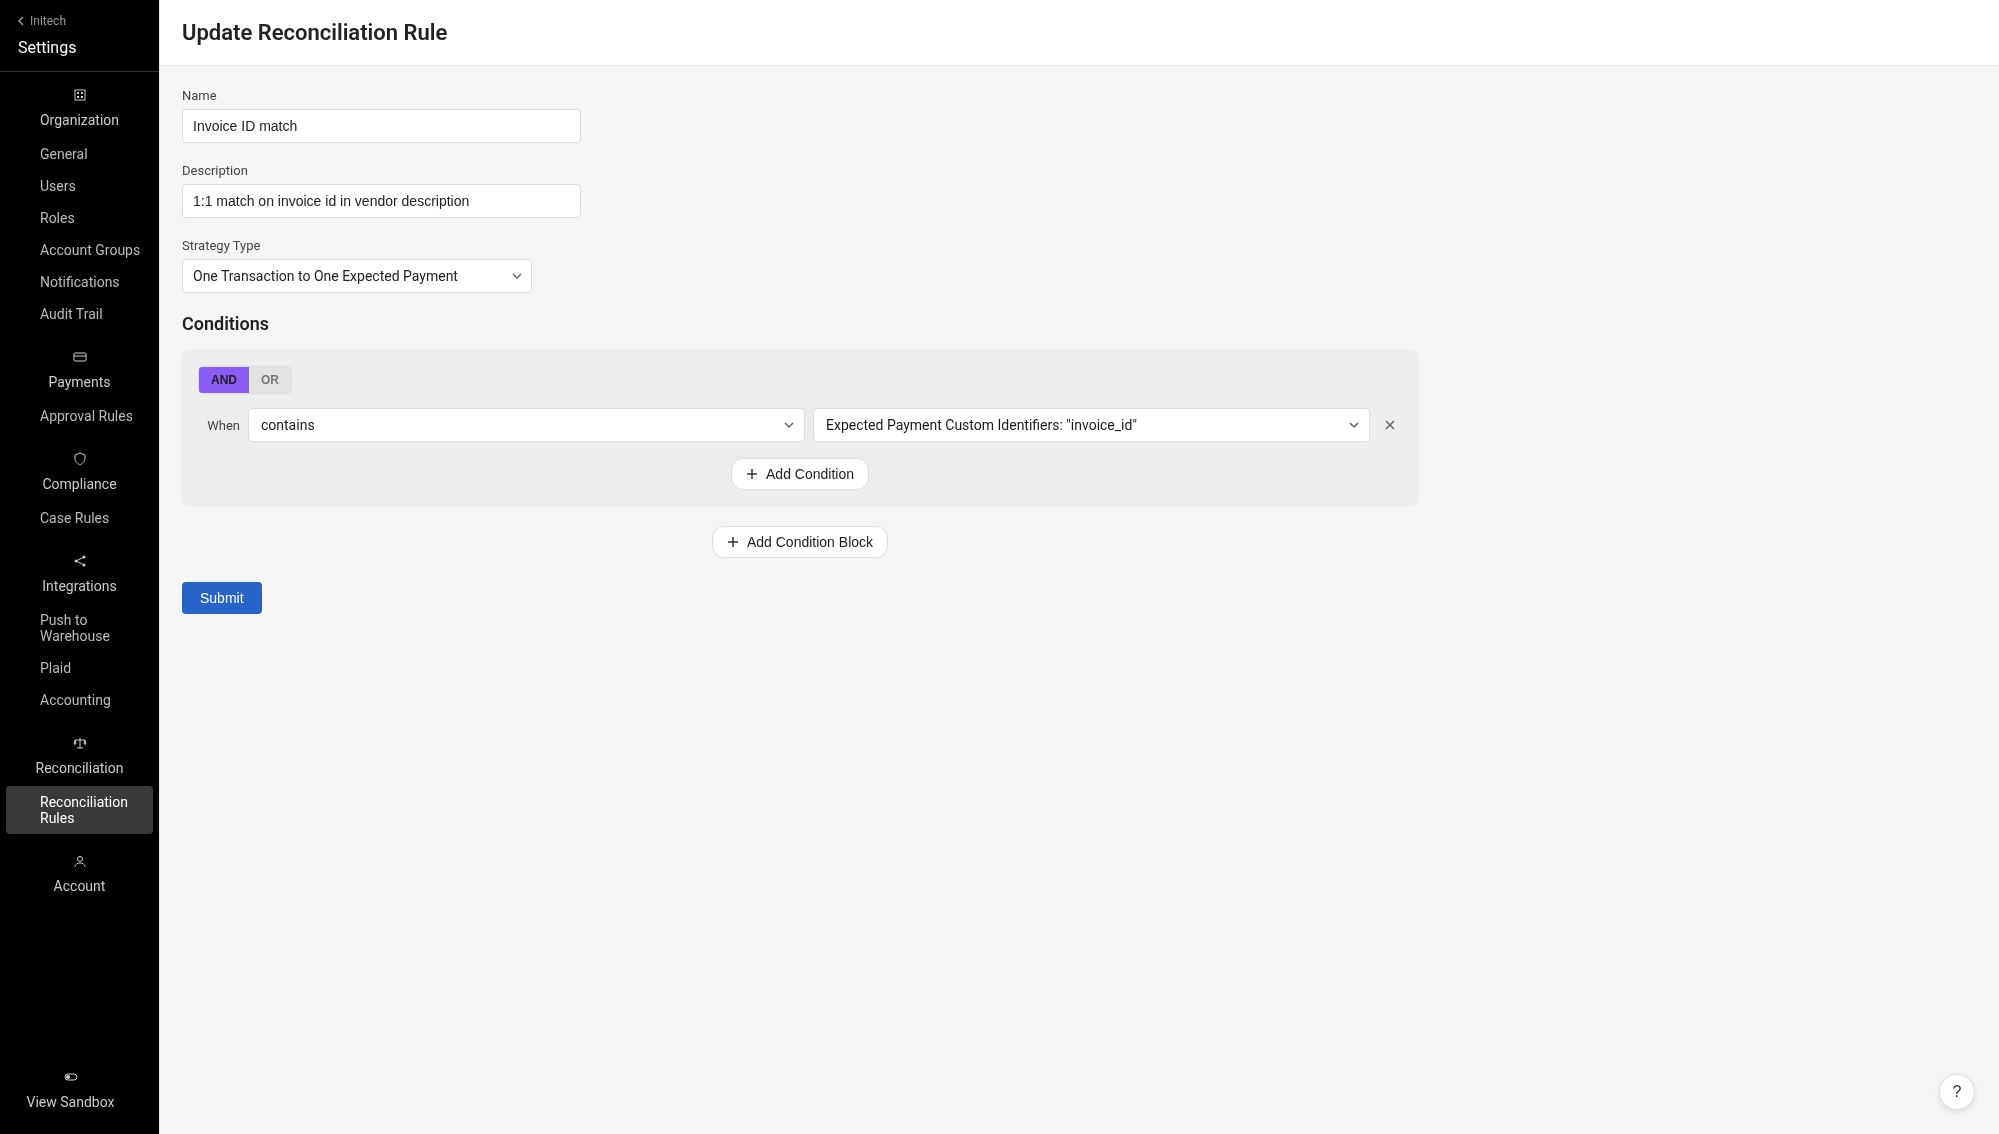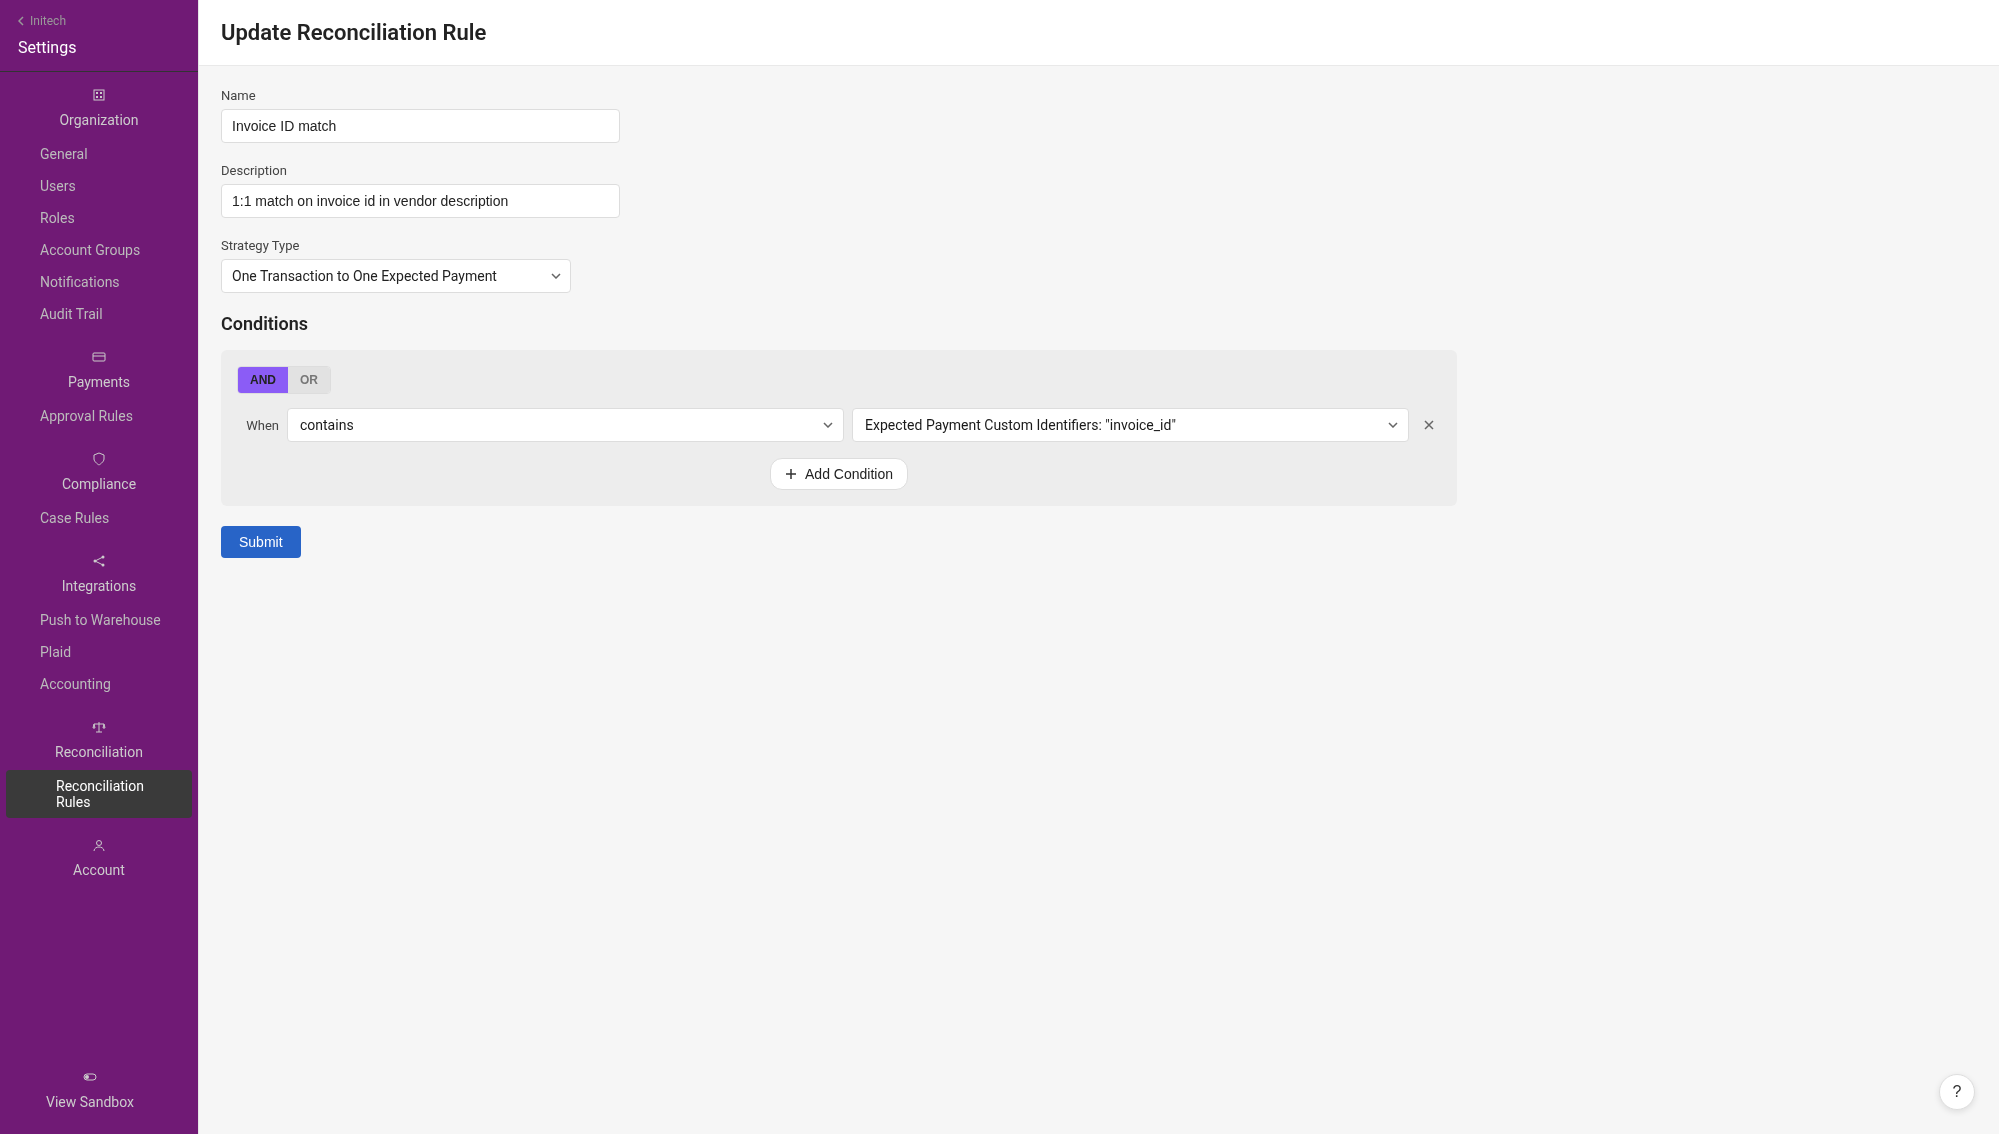--- a/index.html
+++ b/index.html
@@ -8,22 +8,22 @@
       display: flex;
       height: 100vh;
       width: 100vw;
       overflow: hidden;
       font-size: 14px;
       color: #1a1a1a;
     }
     
     
     .sidebar {
-      width: 198px;
-      background: #701a75;
+      width: 159px;
+      background: #000000;
       color: #fff;
       display: flex;
       flex-direction: column;
       flex-shrink: 0;
     }
     .sidebar-header {
       padding: 10px 18px 0 18px;
     }
     .breadcrumb-back {
       display: flex;
@@ -64,21 +64,21 @@
       padding: 8px 18px 8px 40px;
       color: #bbb;
       font-size: 14px;
       cursor: pointer;
     }
     .nav-item.active {
       background: #3a3a3a;
       color: #fff;
       border-radius: 4px;
       margin: 0 6px;
-      padding-left: 50px;
+      padding-left: 34px;
     }
     .sidebar-footer {
       padding: 14px 18px;
     }
     .sidebar-footer .nav-section-header { padding-left: 0; }
     
     
     .main {
       flex: 1;
       background: #f6f6f6;
@@ -430,19 +430,29 @@
           <span>
             <svg width="12" height="12" viewBox="0 0 12 12">
                 <path d="M6 1 V11 M1 6 H11" stroke="#333" stroke-width="1.5"></path>
               </svg>
           </span>
           <span>Add Condition</span>
         </button>
       </div>
     </div>
     
+    <div class="add-btn-center" style="margin-bottom:24px">
+      <button class="add-btn">
+        <span>
+          <svg width="12" height="12" viewBox="0 0 12 12">
+              <path d="M6 1 V11 M1 6 H11" stroke="#333" stroke-width="1.5"></path>
+            </svg>
+        </span>
+        <span>Add Condition Block</span>
+      </button>
+    </div>
     
     <button class="submit-btn">Submit</button>
     
   </div>
 </main>
 
 <button class="help-fab">?</button>
 
 </body></html>

